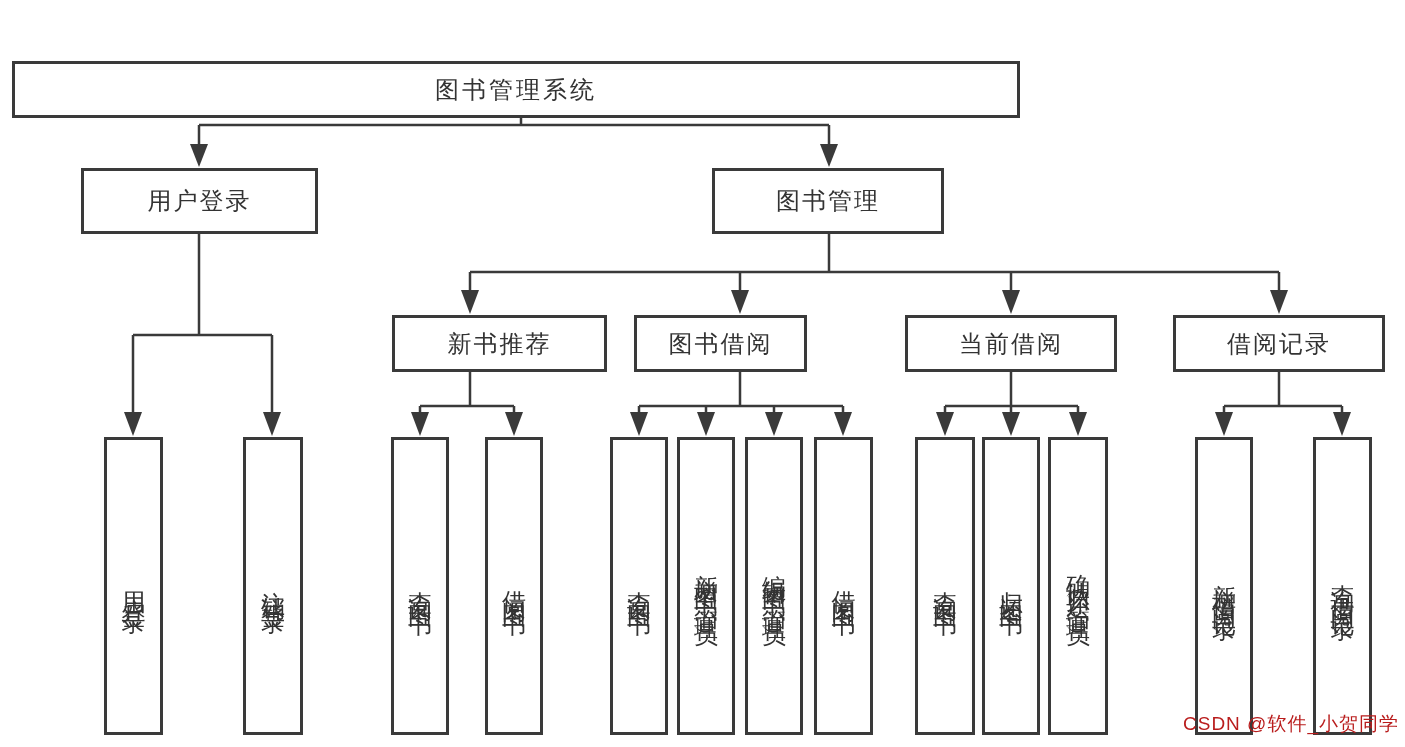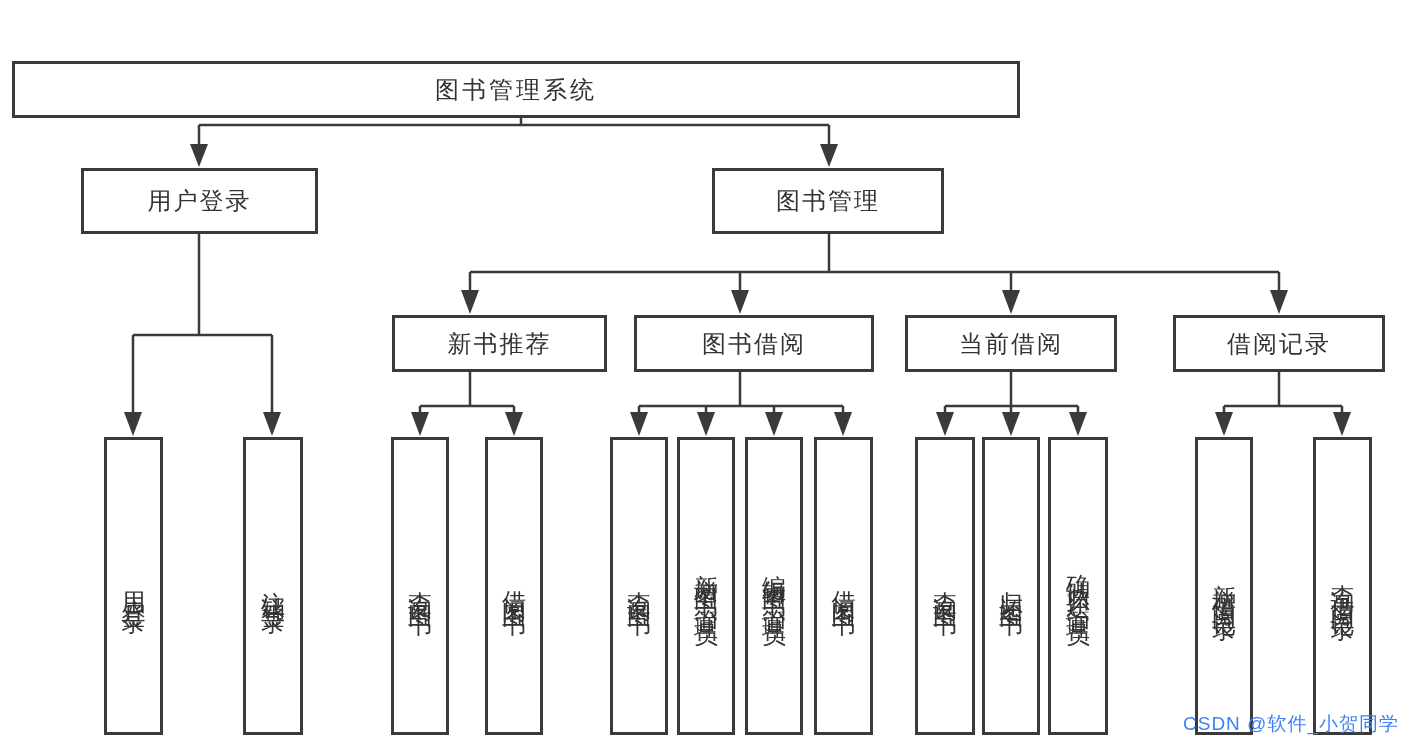--- a/index.html
+++ b/index.html
@@ -43,21 +43,21 @@
     font-size: 24px;
     letter-spacing: 7px;
     line-height: 1;
   }
   .watermark {
     position: absolute;
     left: 1183px;
     top: 711px;
     font-size: 19px;
     letter-spacing: 1px;
-    color: #3b82f6;
+    color: #b91c1c;
     white-space: nowrap;
     z-index: 3;
   }
 </style>
 </head>
 <body>
 
 <div id="stage">
 
   <svg id="connectors" viewBox="0 0 1405 747" xmlns="http://www.w3.org/2000/svg">
@@ -100,21 +100,21 @@
   <div class="node h" style="left:81px; top:168px; width:237px; height:66px;">
     <span>用户登录</span>
   </div>
   <div class="node h" style="left:712px; top:168px; width:232px; height:66px;">
     <span>图书管理</span>
   </div>
 
   <div class="node h" style="left:363px; top:315px; width:215px; height:57px;margin-left:29px;">
     <span>新书推荐</span>
   </div>
-  <div class="node h" style="left:634px; top:315px; width:240px; height:57px;">
+  <div class="node h" style="left:634px; top:315px; width:173px; height:57px;">
     <span>图书借阅</span>
   </div>
   <div class="node h" style="left:1173px; top:315px; width:212px; height:57px;">
     <span>借阅记录</span>
   </div>
   <div class="node h" style="left:905px; top:315px; width:212px; height:57px;">
     <span>当前借阅</span>
   </div>
 
   <div class="node v" style="left:104px; top:437px; width:59px; height:298px;">

